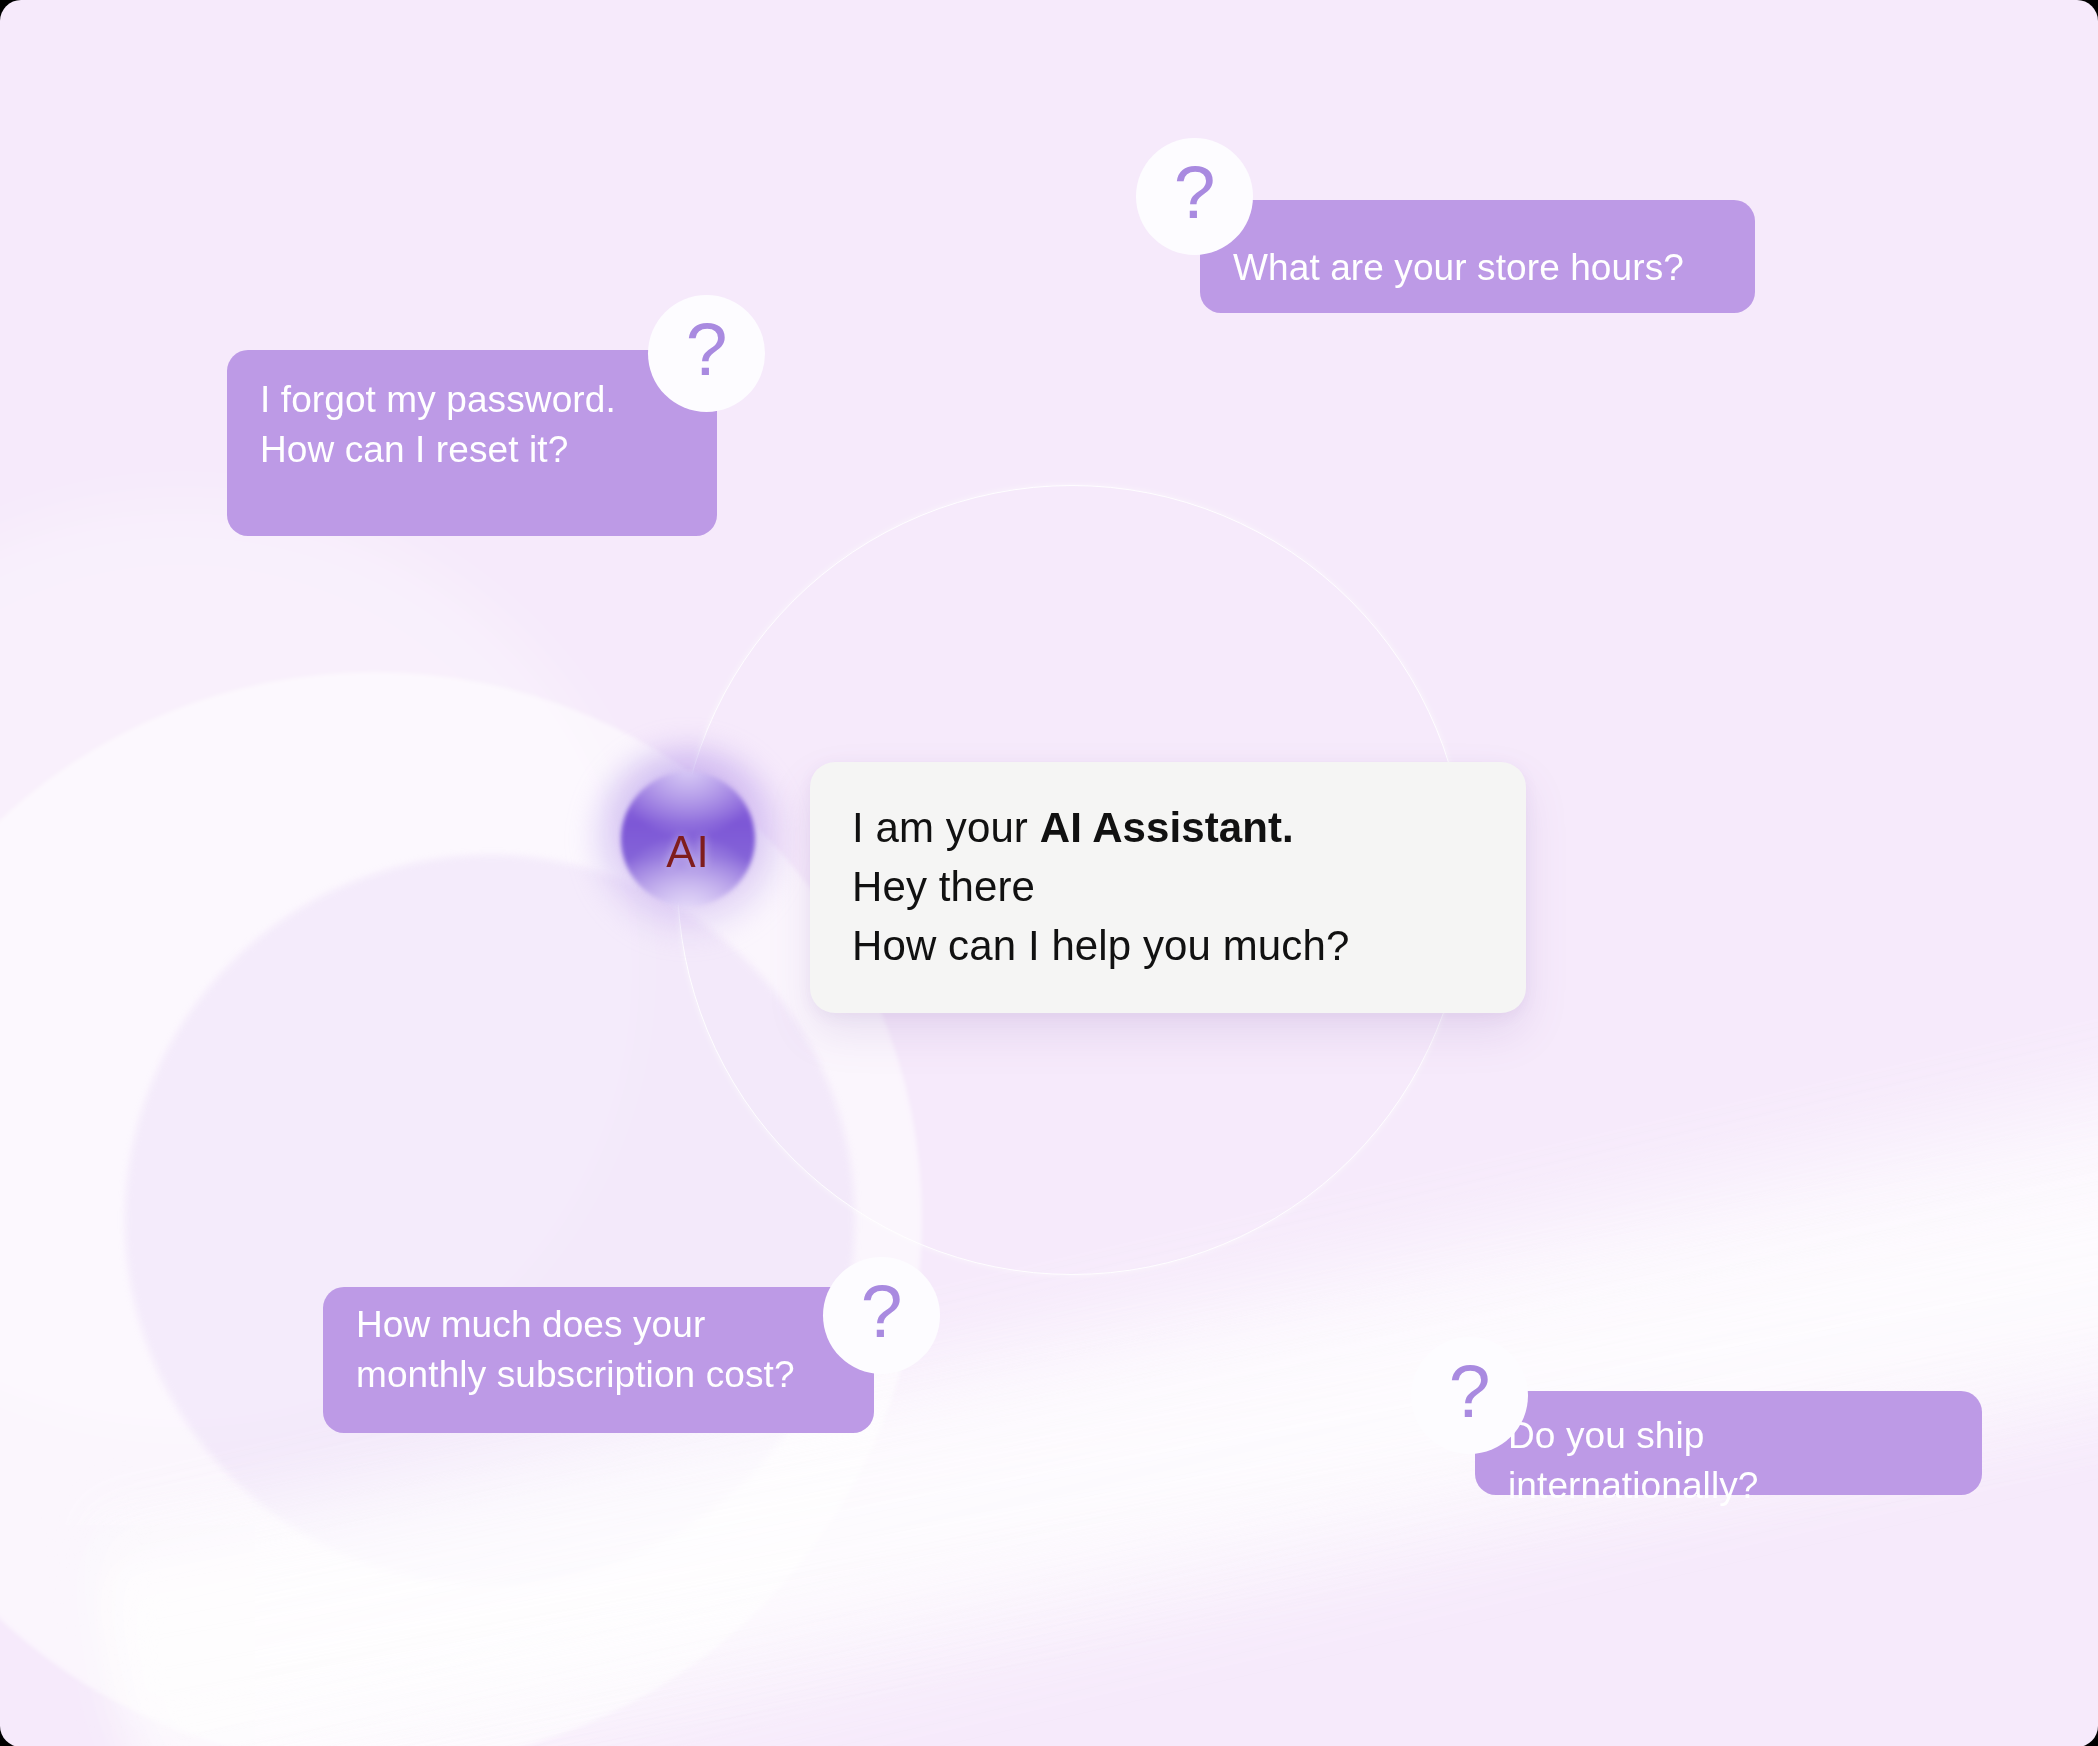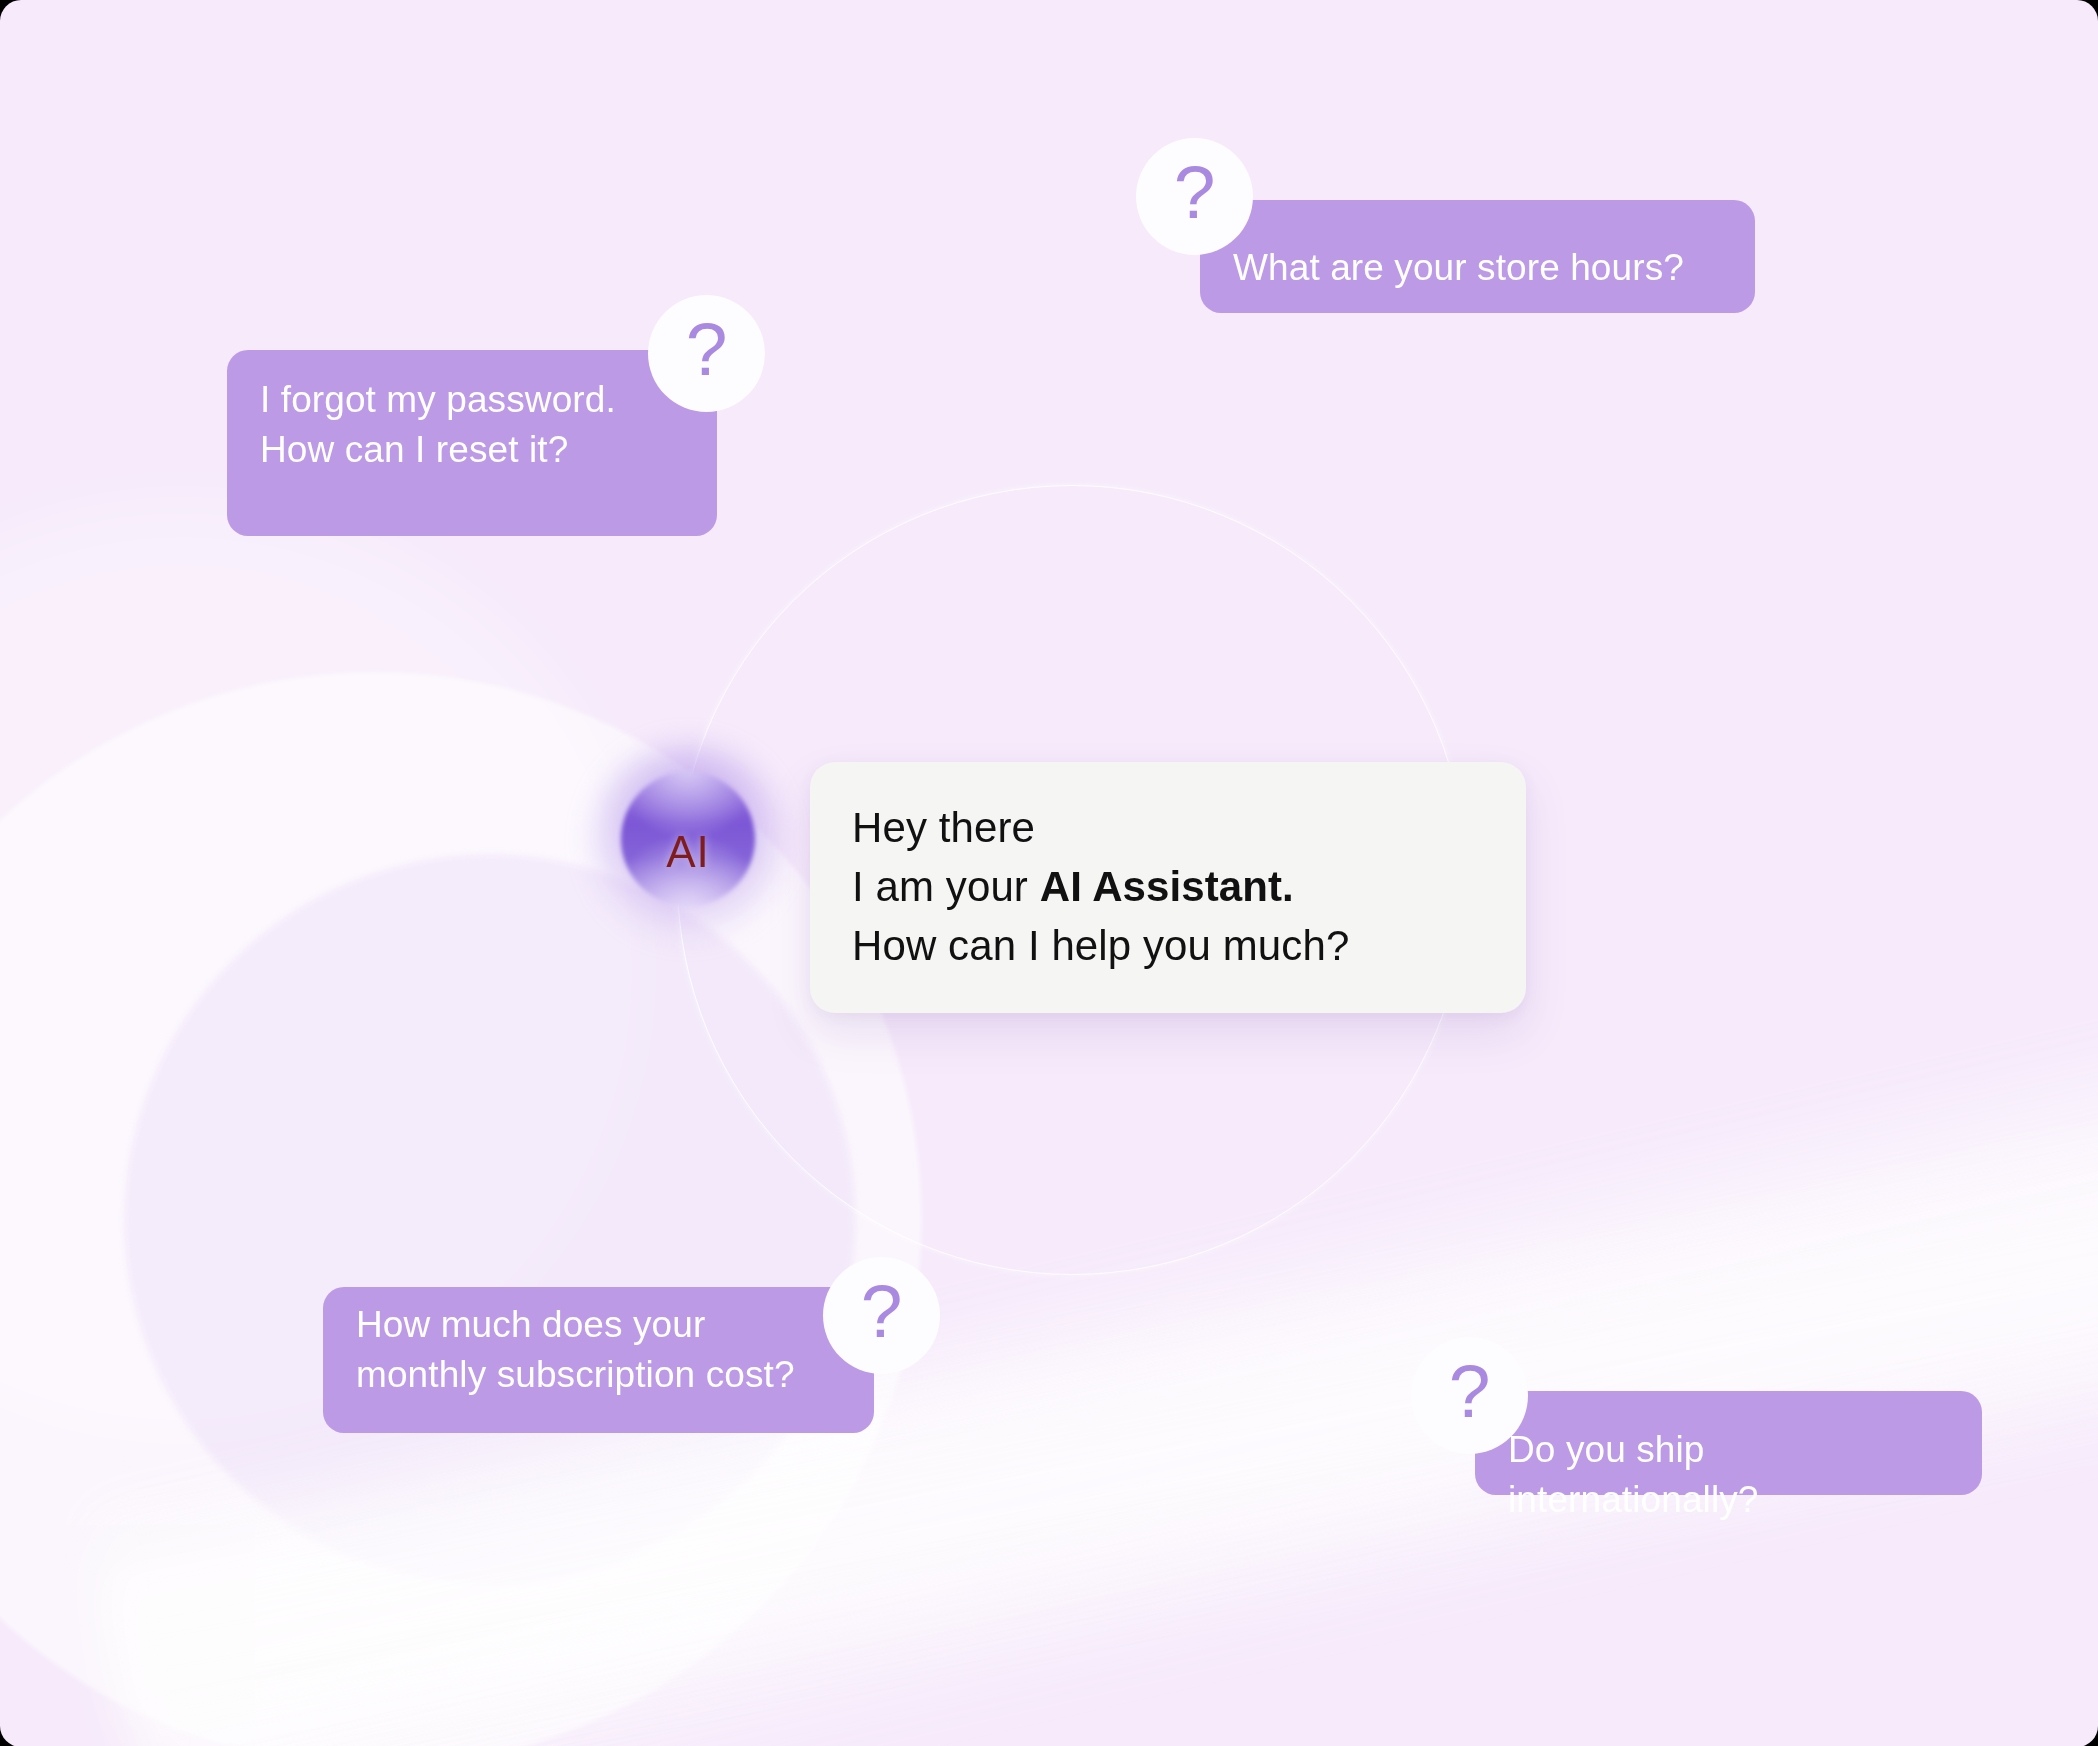--- a/index.html
+++ b/index.html
@@ -134,21 +134,21 @@
 
   #bubble-hours    { left: 1200px; top: 200px;  width: 555px; height: 113px;
                      padding-top: 43px; }
   #badge-hours     { left: 1136px; top: 138px; }
 
   #bubble-cost     { left: 323px;  top: 1287px; width: 551px; height: 146px;
                      padding-top: 13px; }
   #badge-cost      { left: 823px;  top: 1257px; }
 
   #bubble-ship     { left: 1475px; top: 1391px; width: 507px; height: 104px;
-                     padding-top: 34px; }
+                     padding-top: 20px; }
   #badge-ship      { left: 1411px; top: 1337px; }
 
   
   #ai-cluster {
     position: absolute;
     left: 0; top: 0;
     z-index: 6;
   }
 
   .ai-orb-wrap {
@@ -257,21 +257,21 @@
 
   <div id="ai-cluster">
 
     <div class="ai-orb-wrap">
       <div class="ai-orb-halo"></div>
       <div class="ai-orb"></div>
       <div class="ai-orb-label">AI</div>
     </div>
 
     <div class="ai-card">
+      <p><span>I am your </span><b>AI Assistant.</b></p>
       <p>Hey there</p>
-      <p><span>I am your </span><b>AI Assistant.</b></p>
       <p>How can I help you much?</p>
     </div>
 
   </div>
 
 </div>
 
 
 </body></html>

